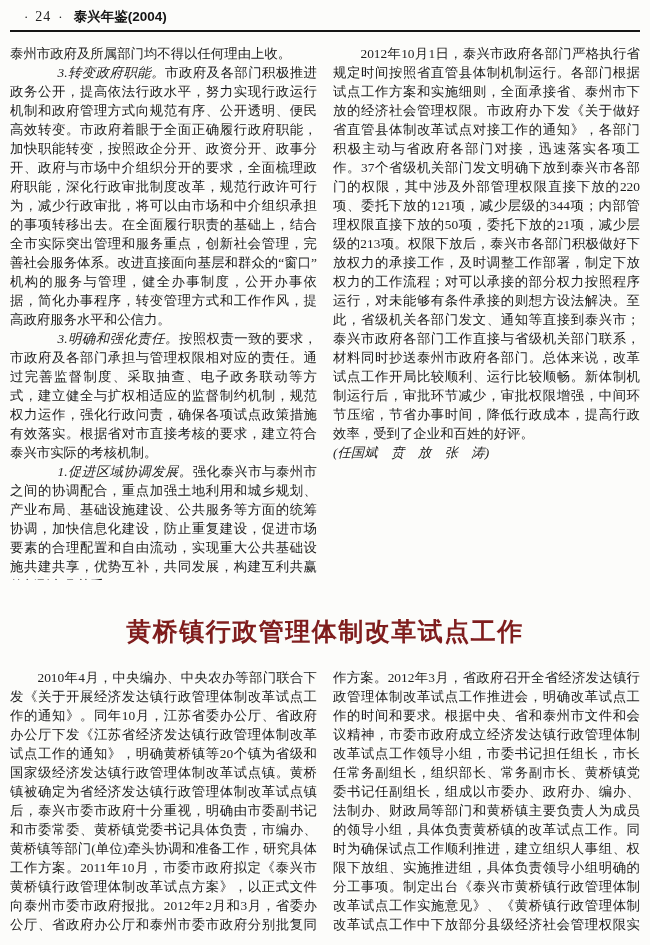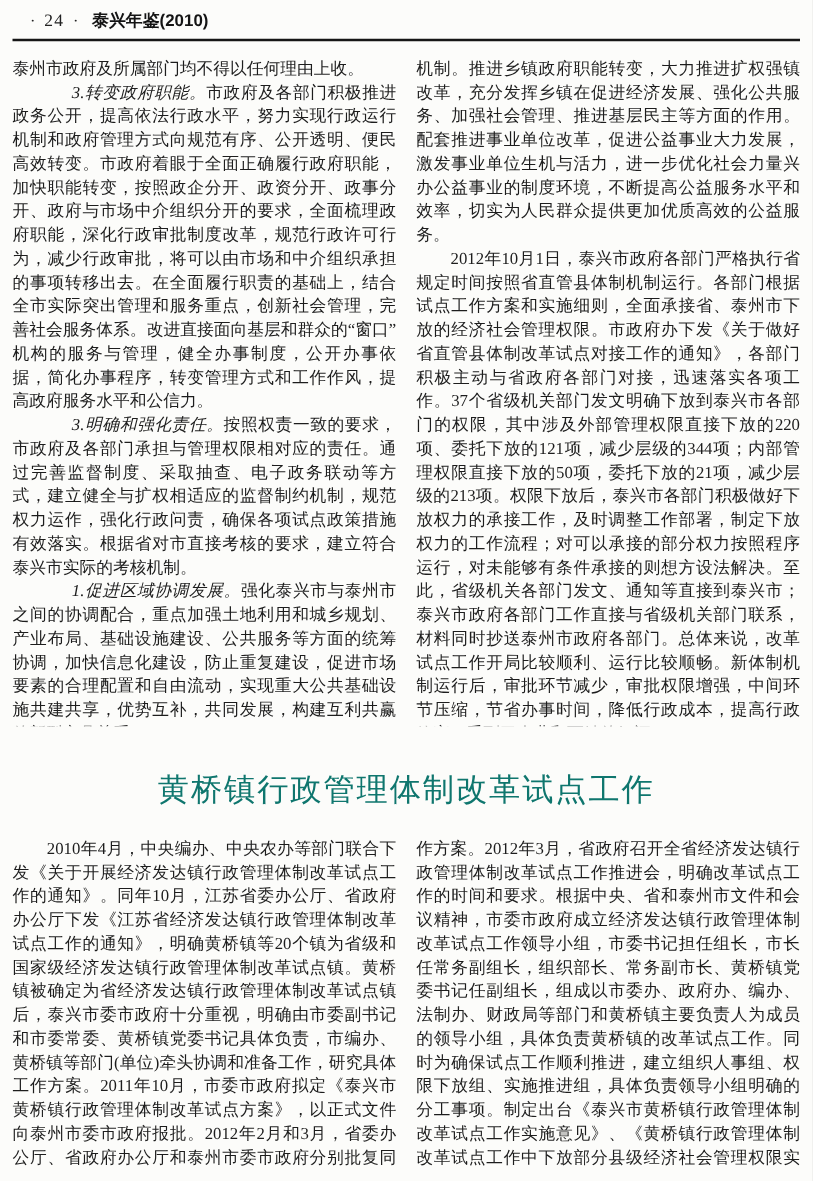--- a/index.html
+++ b/index.html
@@ -54,53 +54,52 @@
     text-align: left;
     padding-right: 10px;
     font-style: italic;
     font-size: 13.4px;
     line-height: 19px;
     margin: 0;
   }
   .article-title {
     text-align: center;
     font-family: "Liberation Sans", "DejaVu Sans", sans-serif;
-    font-weight: 400;
+    font-weight: 700;
     font-size: 25px;
     line-height: 36px;
     letter-spacing: 1.5px;
-    color: #0f766e;
+    color: #7f1d1d;
     margin: 33px 0 19px 0;
   }
 </style>
 </head>
 <body>
 
 <div class="page">
 
   <div class="header">
     <span class="dot">·</span>
     <span class="pagenum">24</span>
     <span class="dot">·</span>
-    <span class="book">泰兴年鉴(2010)</span>
+    <span class="book">泰兴年鉴(2004)</span>
   </div>
 
   <div class="section section1">
     <div class="col">
       <div>
           <p class="para">泰州市政府及所属部门均不得以任何理由上收。</p>
           <p class="para indent"><em class="lead">3.转变政府职能。</em>市政府及各部门积极推进政务公开，提高依法行政水平，努力实现行政运行机制和政府管理方式向规范有序、公开透明、便民高效转变。市政府着眼于全面正确履行政府职能，加快职能转变，按照政企分开、政资分开、政事分开、政府与市场中介组织分开的要求，全面梳理政府职能，深化行政审批制度改革，规范行政许可行为，减少行政审批，将可以由市场和中介组织承担的事项转移出去。在全面履行职责的基础上，结合全市实际突出管理和服务重点，创新社会管理，完善社会服务体系。改进直接面向基层和群众的“窗口”机构的服务与管理，健全办事制度，公开办事依据，简化办事程序，转变管理方式和工作作风，提高政府服务水平和公信力。</p>
           <p class="para indent"><em class="lead">3.明确和强化责任。</em>按照权责一致的要求，市政府及各部门承担与管理权限相对应的责任。通过完善监督制度、采取抽查、电子政务联动等方式，建立健全与扩权相适应的监督制约机制，规范权力运作，强化行政问责，确保各项试点政策措施有效落实。根据省对市直接考核的要求，建立符合泰兴市实际的考核机制。</p>
           <p class="para indent"><em class="lead">1.促进区域协调发展。</em>强化泰兴市与泰州市之间的协调配合，重点加强土地利用和城乡规划、产业布局、基础设施建设、公共服务等方面的统筹协调，加快信息化建设，防止重复建设，促进市场要素的合理配置和自由流动，实现重大公共基础设施共建共享，优势互补，共同发展，构建互利共赢的新型市县关系。</p>
           <p class="para indent"><em class="lead">6.配套推进改革。</em>探索实行职能有机统一的大部门体制，优化政府组织结构，规范机构设置，完善运行</p>
         </div>
     </div>
     <div class="col">
       <div>
-          <p class="para">机制。推进乡镇政府职能转变，大力推进扩权强镇改革，充分发挥乡镇在促进经济发展、强化公共服务、加强社会管理、推进基层民主等方面的作用。配套推进事业单位改革，促进公益事业大力发展，激发事业单位生机与活力，进一步优化社会力量兴办公益事业的制度环境，不断提高公益服务水平和效率，切实为人民群众提供更加优质高效的公益服务。</p>
           <p class="para indent">2012年10月1日，泰兴市政府各部门严格执行省规定时间按照省直管县体制机制运行。各部门根据试点工作方案和实施细则，全面承接省、泰州市下放的经济社会管理权限。市政府办下发《关于做好省直管县体制改革试点对接工作的通知》，各部门积极主动与省政府各部门对接，迅速落实各项工作。37个省级机关部门发文明确下放到泰兴市各部门的权限，其中涉及外部管理权限直接下放的220项、委托下放的121项，减少层级的344项；内部管理权限直接下放的50项，委托下放的21项，减少层级的213项。权限下放后，泰兴市各部门积极做好下放权力的承接工作，及时调整工作部署，制定下放权力的工作流程；对可以承接的部分权力按照程序运行，对未能够有条件承接的则想方设法解决。至此，省级机关各部门发文、通知等直接到泰兴市；泰兴市政府各部门工作直接与省级机关部门联系，材料同时抄送泰州市政府各部门。总体来说，改革试点工作开局比较顺利、运行比较顺畅。新体制机制运行后，审批环节减少，审批权限增强，中间环节压缩，节省办事时间，降低行政成本，提高行政效率，受到了企业和百姓的好评。</p>
         </div>
       <p class="attribution">(任国斌　贲　放　张　涛)</p>
     </div>
   </div>
 
   <h1 class="article-title">黄桥镇行政管理体制改革试点工作</h1>
 
   <div class="section section2">
     <div class="col">

